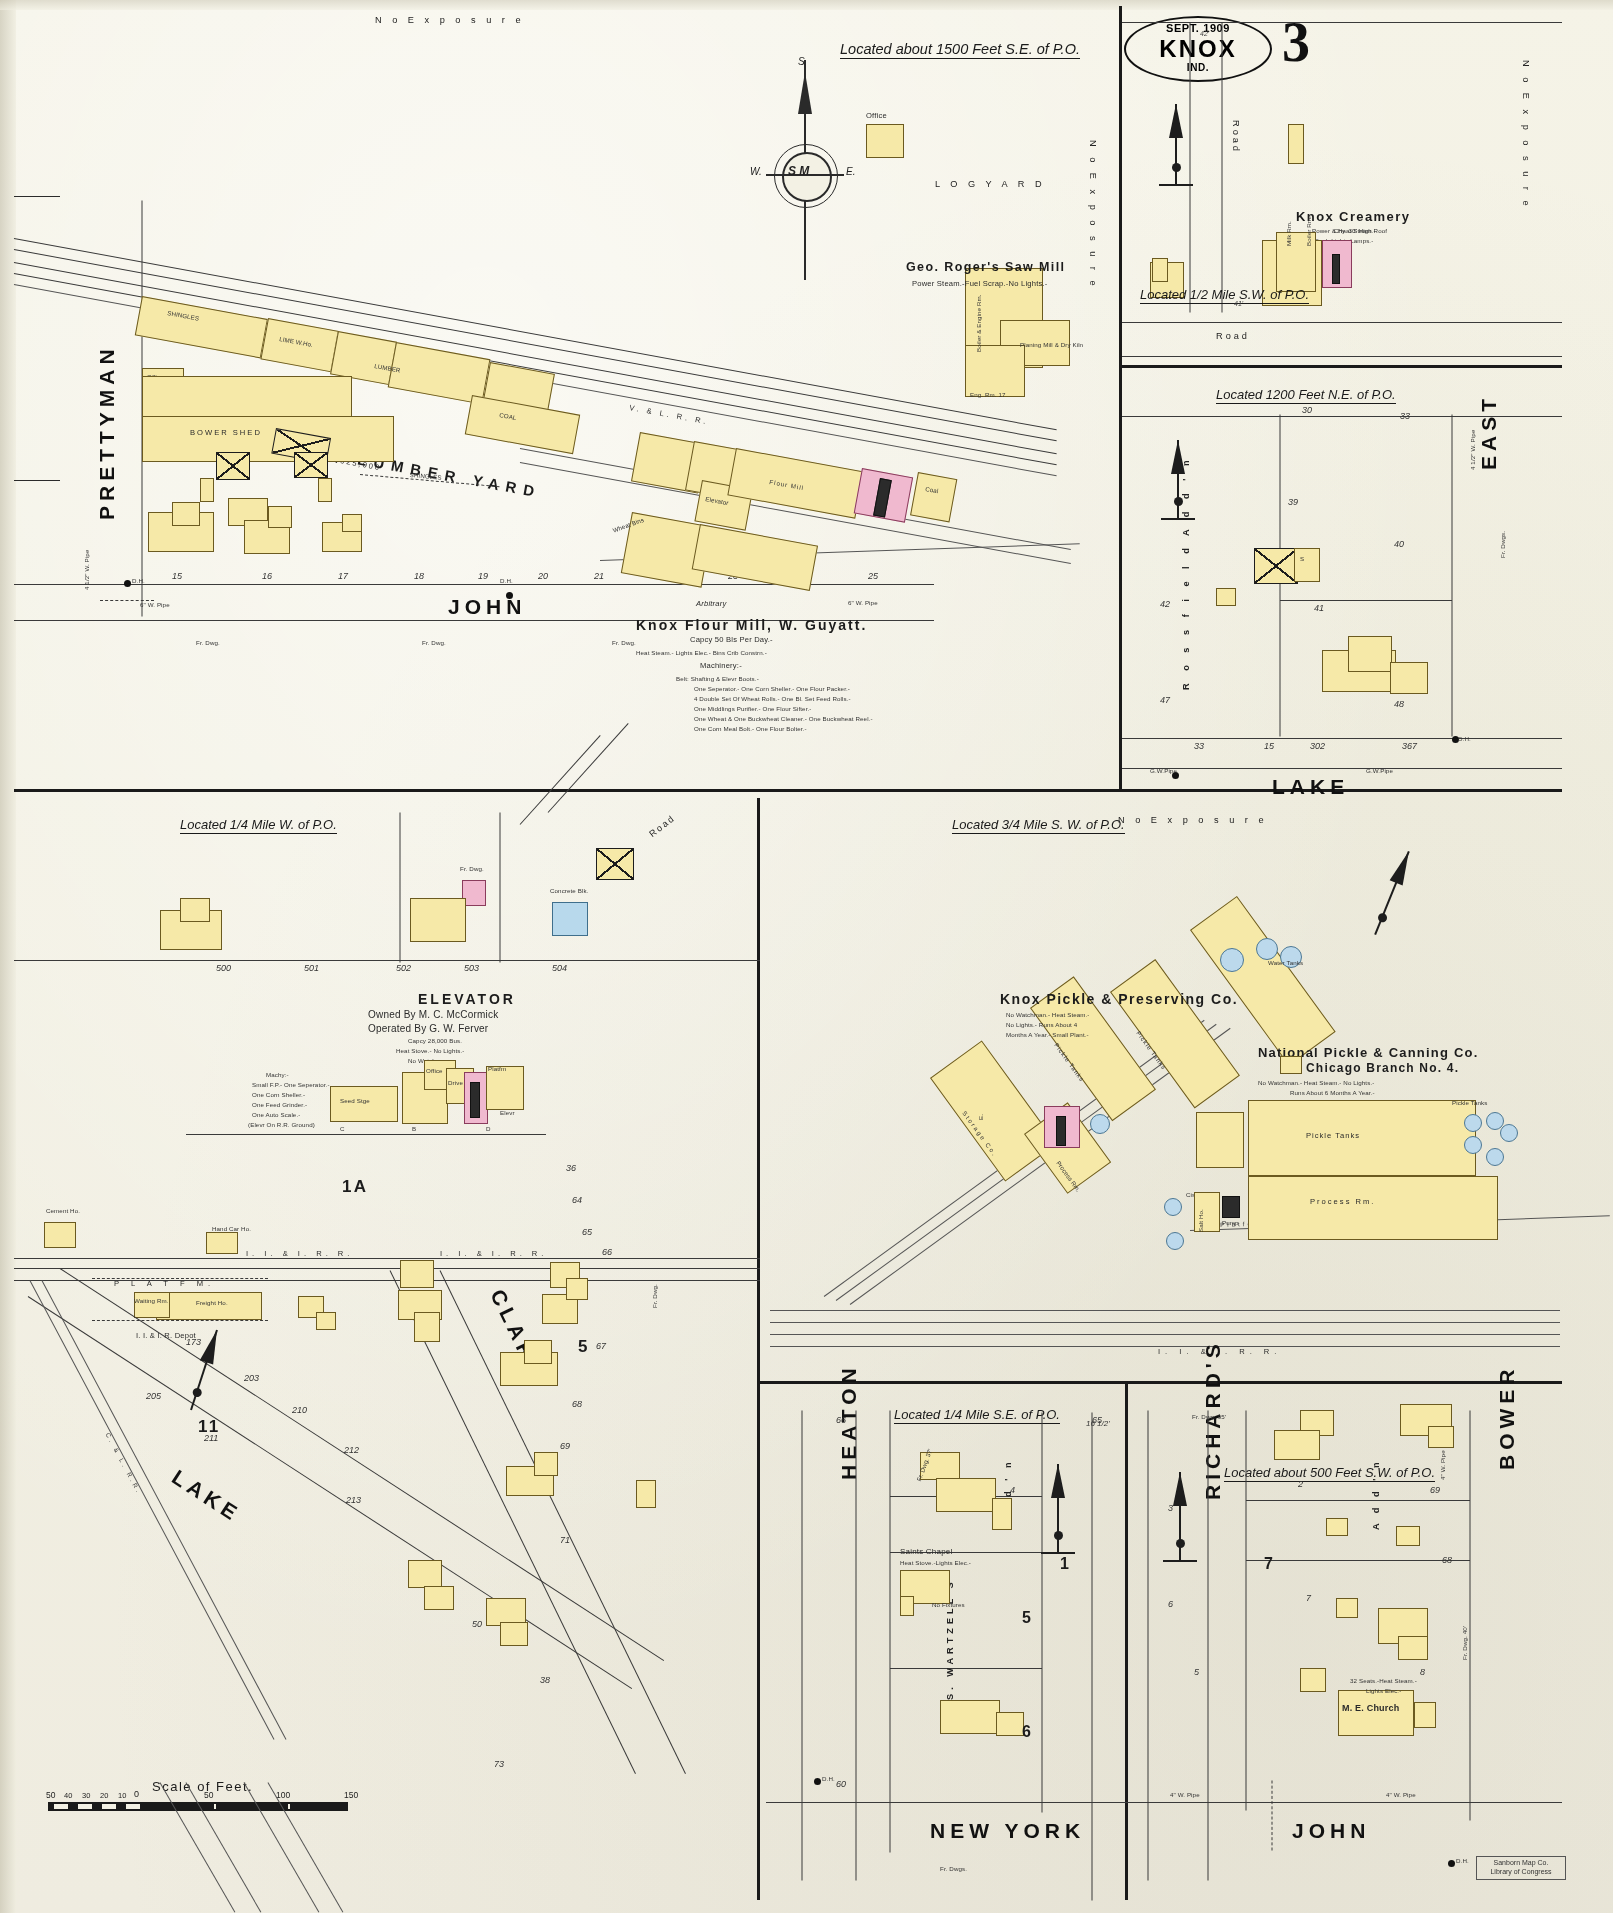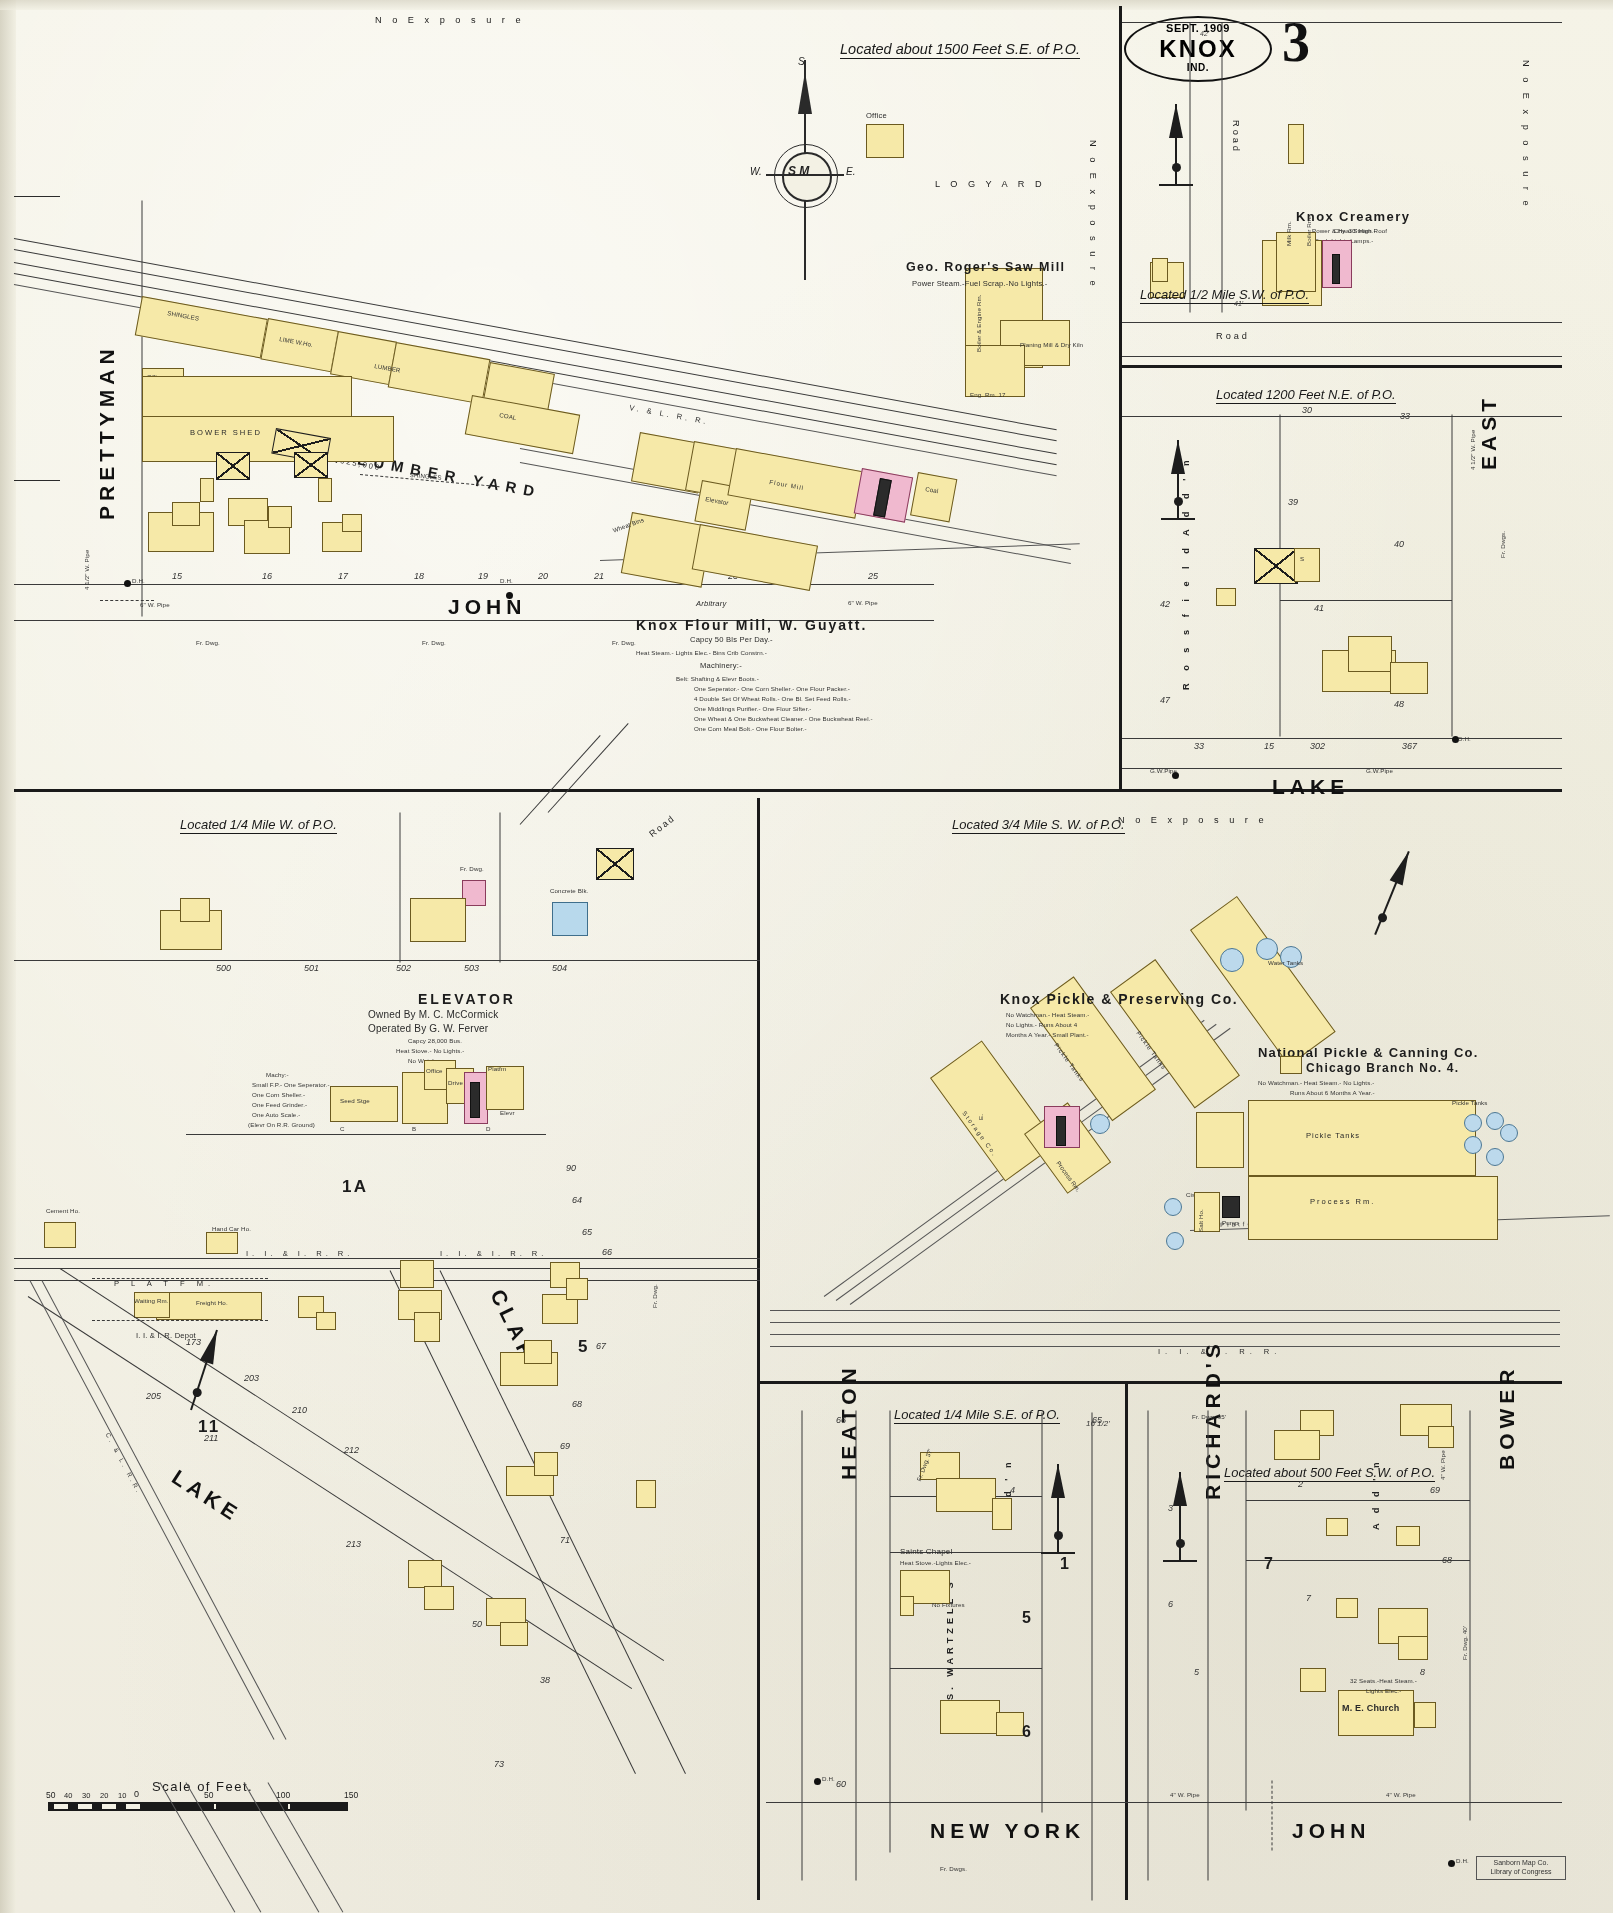--- a/index.html
+++ b/index.html
@@ -457,25 +457,25 @@
   <div class="bld" style="left:486px;top:1598px;width:40px;height:28px;"></div>
   <div class="bld" style="left:500px;top:1622px;width:28px;height:24px;"></div>
   <div class="bld" style="left:636px;top:1480px;width:20px;height:28px;"></div>
 
   <div class="t num" style="left:186px;top:1338px;">173</div>
   <div class="t num" style="left:244px;top:1374px;">203</div>
   <div class="t num" style="left:146px;top:1392px;">205</div>
   <div class="t num" style="left:292px;top:1406px;">210</div>
   <div class="t num" style="left:204px;top:1434px;">211</div>
   <div class="t num" style="left:344px;top:1446px;">212</div>
-  <div class="t num" style="left:346px;top:1540px;">213</div>
+  <div class="t num" style="left:346px;top:1496px;">213</div>
   <div class="t num" style="left:602px;top:1248px;">66</div>
   <div class="t num" style="left:582px;top:1228px;">65</div>
   <div class="t num" style="left:572px;top:1196px;">64</div>
-  <div class="t num" style="left:566px;top:1164px;">90</div>
+  <div class="t num" style="left:566px;top:1164px;">36</div>
   <div class="t num" style="left:596px;top:1342px;">67</div>
   <div class="t num" style="left:572px;top:1400px;">68</div>
   <div class="t num" style="left:560px;top:1442px;">69</div>
   <div class="t num" style="left:472px;top:1620px;">50</div>
   <div class="t num" style="left:560px;top:1536px;">71</div>
   <div class="t num" style="left:540px;top:1676px;">38</div>
   <div class="t num" style="left:494px;top:1760px;">73</div>
   <div class="t xxs rot" style="left:652px;top:1308px;transform:rotate(-90deg);">Fr. Dwg.</div>
 
   <div id="scalewrap">

